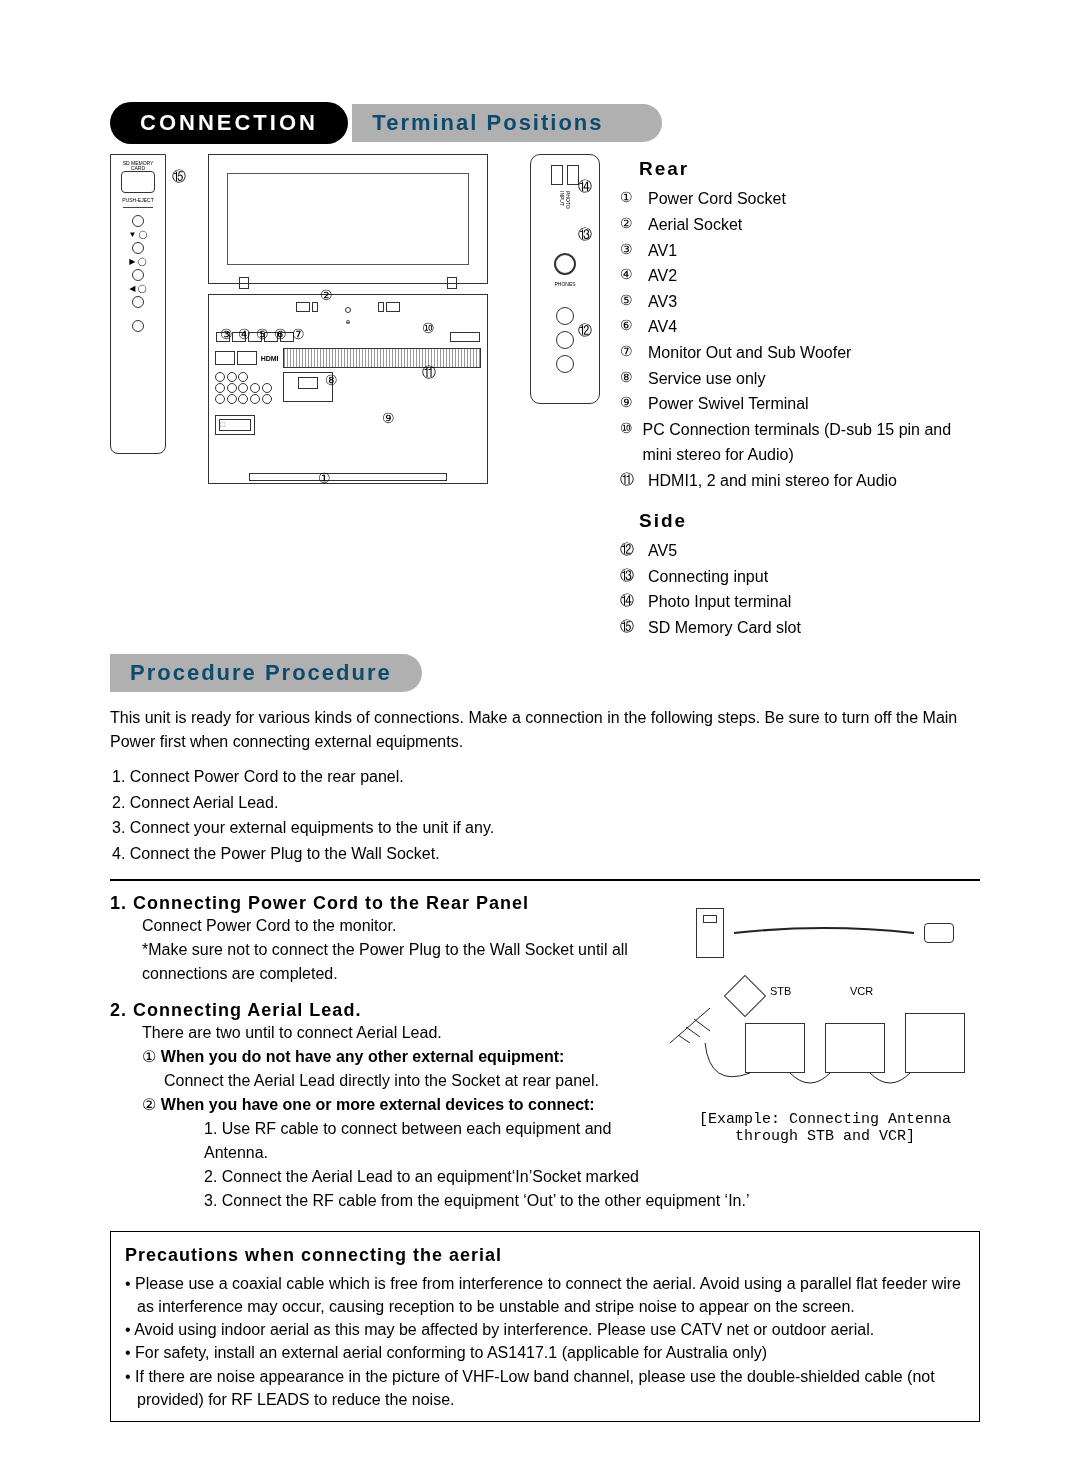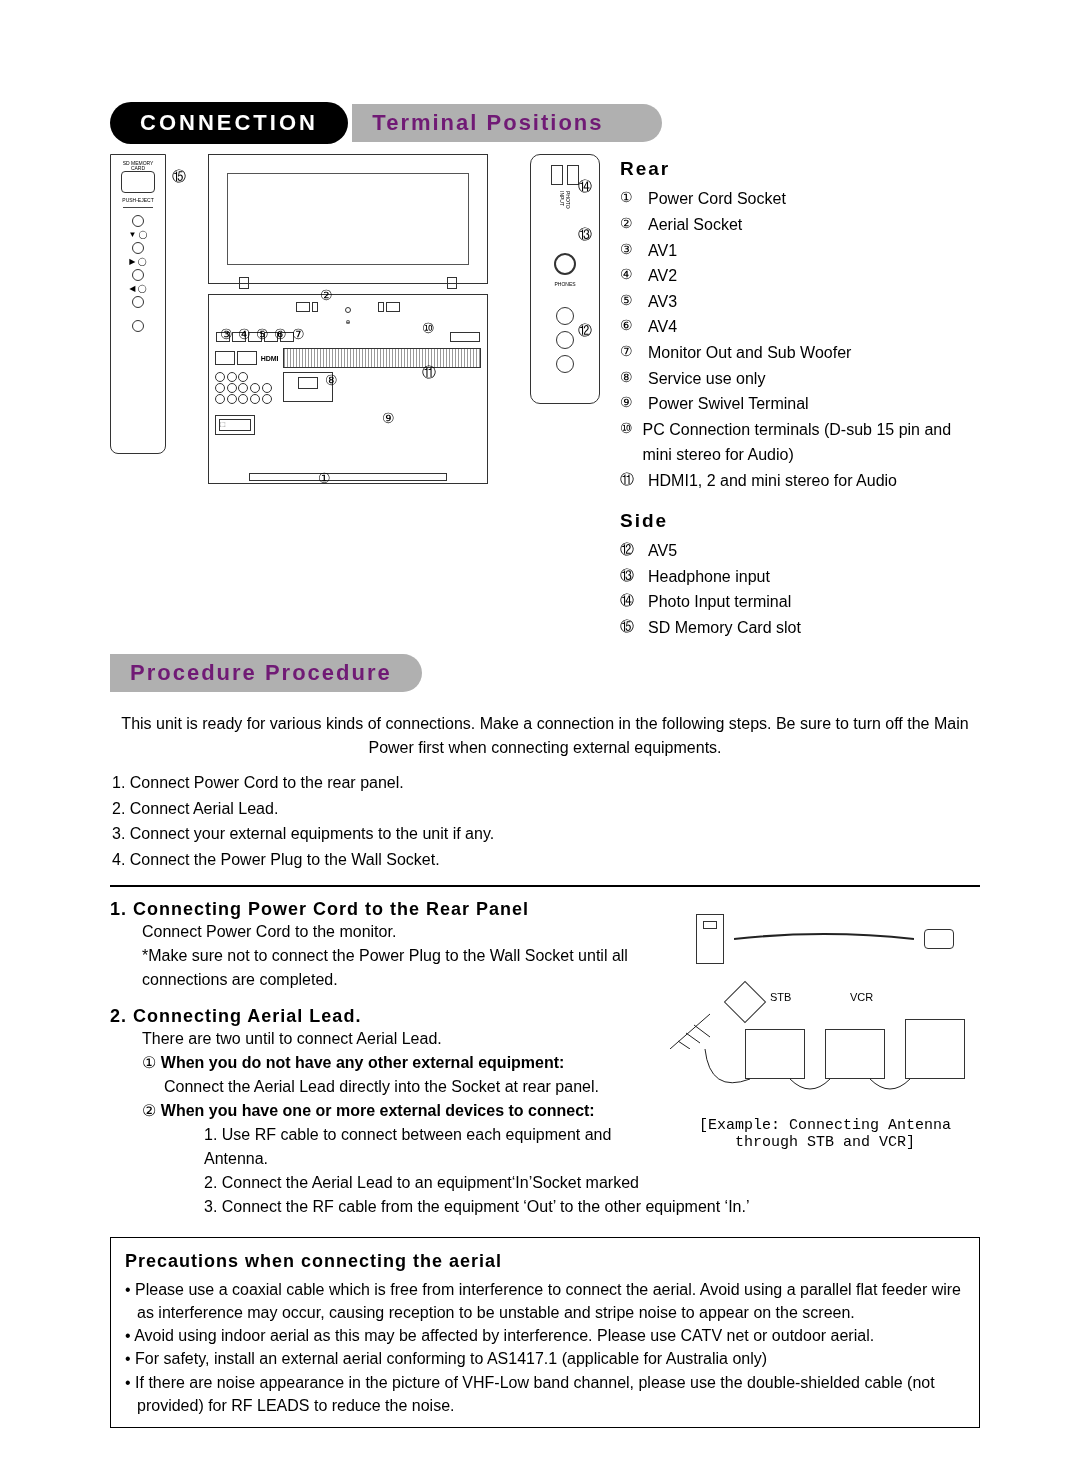--- a/index.html
+++ b/index.html
@@ -19,21 +19,21 @@
     font-weight: bold;
     letter-spacing: 3px;
     font-size: 22px;
     padding: 8px 30px;
     border-radius: 30px;
     margin-bottom: 10px;
   }
   .section-head {
     display: inline-block;
     background: #b0b0b0;
-    color: #701a75;
+    color: #0c4a6e;
     font-weight: bold;
     letter-spacing: 2px;
     font-size: 22px;
     padding: 6px 30px 6px 20px;
     border-radius: 0 24px 24px 0;
     margin: 14px 0 10px 0;
     min-width: 310px;
   }
   .row { display: flex; gap: 20px; }
   .diagram-block {
@@ -61,25 +61,25 @@
   .port { width: 14px; height: 10px; border: 1px solid #333; display: inline-block; margin: 1px; }
   .dia-side {
     width: 70px; height: 250px; border: 1px solid #333; border-radius: 10px;
     display: flex; flex-direction: column; align-items: center; padding: 10px 6px;
     gap: 6px; font-size: 6px;
   }
   .jack { width: 18px; height: 18px; border: 1px solid #333; border-radius: 50%; }
   .hp { width: 22px; height: 22px; border: 2px solid #333; border-radius: 50%; }
   .callout { position: absolute; font-size: 14px; }
   .clist { flex:1; font-size:16px; line-height:1.6; }
-  .clist h3 { font-size:19px; letter-spacing:2px; font-weight:bold; margin-bottom:2px; }
+  .clist h3 { font-size:19px; letter-spacing:2px; font-weight:bold; margin-bottom:2px;margin-left:19px; }
   .clist ol { list-style:none; }
   .clist li { display:flex; gap:8px; }
   .ci { font-size:14px; width:20px; }
-  .intro { font-size:16px; line-height:1.5; margin-top:10px;text-align:center; }
+  .intro { font-size:16px; line-height:1.5; margin-top:4px; }
   ol.steps { margin:10px 0 10px 2px; font-size:16px; line-height:1.6; }
   ol.steps li { list-style:none; }
   hr.sep { border:none; border-top:2px solid #000; margin:12px 0; }
   h4.proc { font-size:18px; letter-spacing:1px; font-weight:bold; }
   .subblock { margin-left:32px; font-size:16px; line-height:1.5; }
   .subblock .indent { margin-left:62px; }
   .content-row { display:flex; gap:20px; align-items:flex-start; }
   .content-left { flex:1; }
   .content-right { width:310px; }
   .illus1 { height:80px; border:0; display:flex; align-items:center; justify-content:center; gap:10px; }
@@ -261,21 +261,21 @@
         </li>
     </ol>
     <h3 style="margin-top:12px;">Side</h3>
     <ol>
       <li>
           <span class="ci">⑫</span>
           <span>AV5</span>
         </li>
       <li>
           <span class="ci">⑬</span>
-          <span>Headphone input</span>
+          <span>Connecting input</span>
         </li>
       <li>
           <span class="ci">⑭</span>
           <span>Photo Input terminal</span>
         </li>
       <li>
           <span class="ci">⑮</span>
           <span>SD Memory Card slot</span>
         </li>
     </ol>

